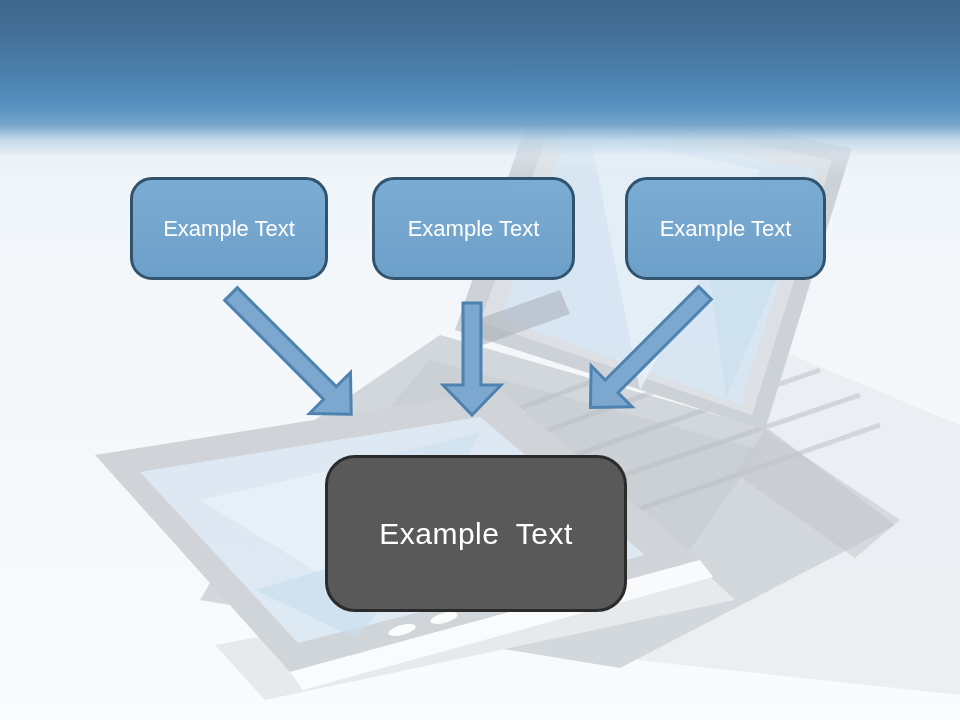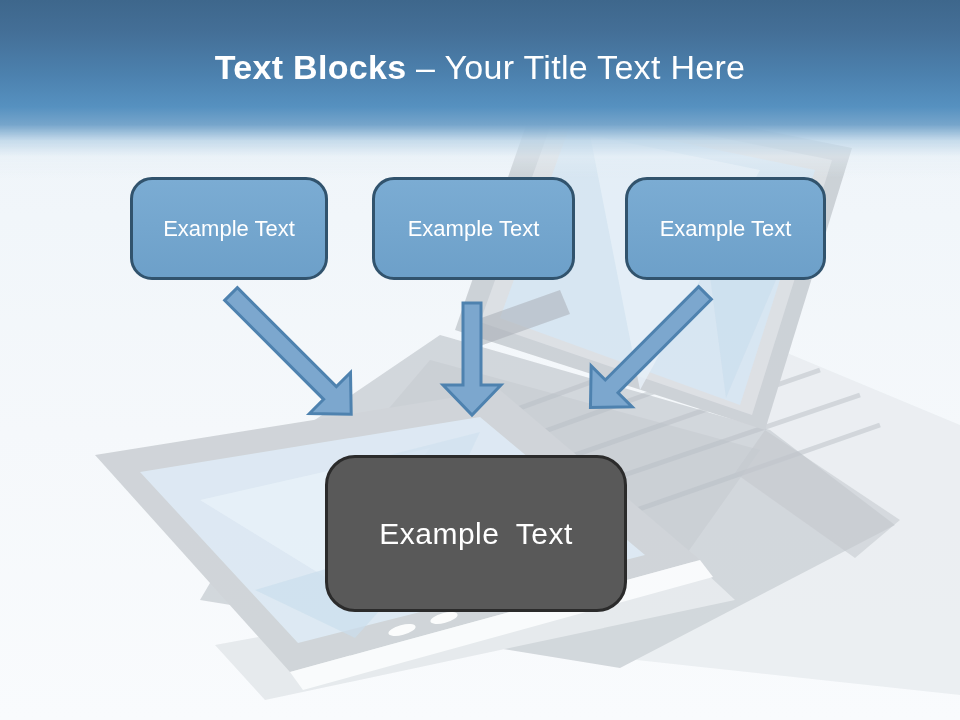--- a/index.html
+++ b/index.html
@@ -83,22 +83,20 @@
       <g fill="#ffffff" opacity="0.95">
         <ellipse cx="402" cy="630" rx="14" ry="5" transform="rotate(-15 402 630)"></ellipse>
         <ellipse cx="444" cy="618" rx="14" ry="5" transform="rotate(-15 444 618)"></ellipse>
         <ellipse cx="486" cy="607" rx="10" ry="4" transform="rotate(-15 486 607)"></ellipse>
       </g>
     </g>
   </svg>
 
   <div class="header"></div>
 
-  <h1 class="title"><span class="t-bold">Text Blocks</span>
-    <span>– Your Title Text Here</span></h1>
 
   <div class="tblock b1">
     <span>Example Text</span>
   </div>
   <div class="tblock b2">
     <span>Example Text</span>
   </div>
   <div class="tblock b3">
     <span>Example Text</span>
   </div>

